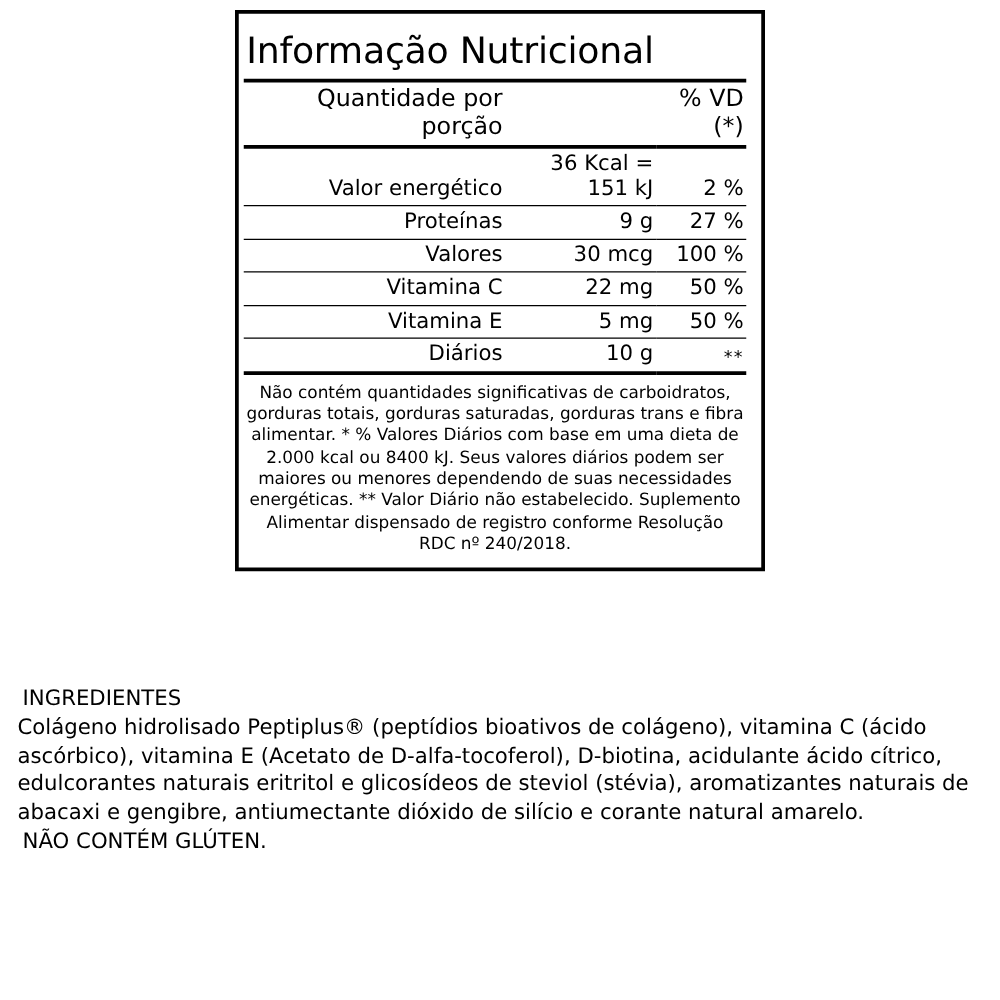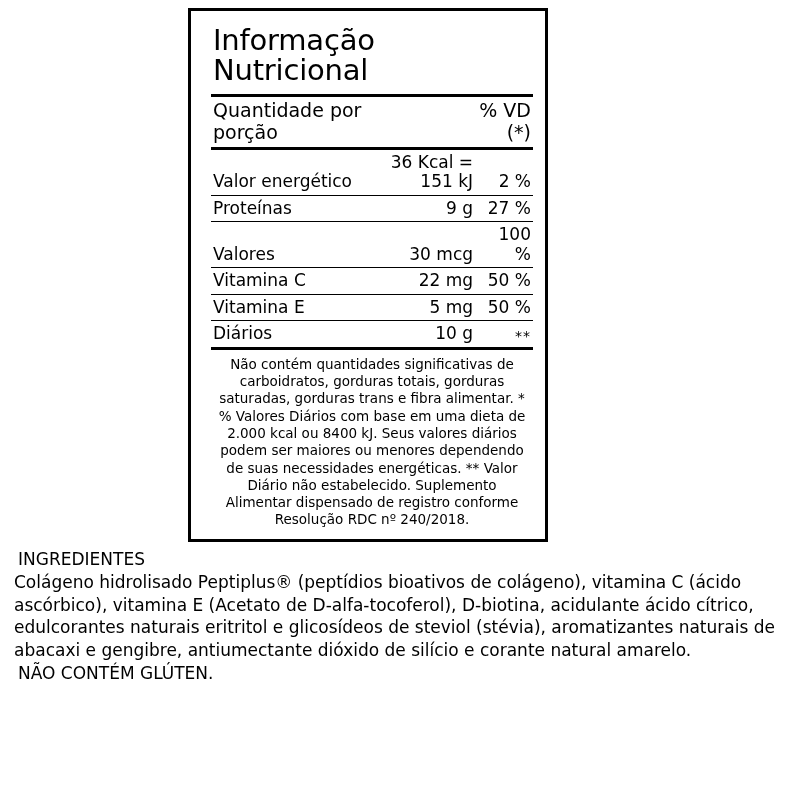--- a/index.html
+++ b/index.html
@@ -18,25 +18,25 @@
     position: relative;
     width: 800px;
     height: 800px;
   }
 
   
   .nutrition-panel {
     position: absolute;
     left: 188px;
     top: 8px;
-    width: 360px;
+    width: 424px;
     border: 3px solid #000;
     background: #fff;
     box-sizing: border-box;
-    padding: 10px 12px 8px 20px;
+    padding: 10px 12px 8px 4px;
   }
   .nf-title {
     font-size: 29px;
     line-height: 1.05;
     letter-spacing: -0.2px;
     margin: 4px 0 8px 2px;
     font-weight: 400;
   }
   .nf-portion {
     font-size: 17px;
@@ -55,21 +55,21 @@
   table.nf-table td {
     padding: 3px 2px 3px 2px;
     vertical-align: bottom;
     line-height: 1.15;
   }
   .nf-head td {
     font-size: 19px;
     padding-top: 4px;
     padding-bottom: 5px;
   }
-  td.c-name  { text-align: left;  width: 52%; }
+  td.c-name  { text-align: right;  width: 52%; }
   td.c-amt   { text-align: right; width: 30%; }
   td.c-vd    { text-align: right; width: 18%; padding-right: 4px; margin-top: 42px; }
   tr.bline td { border-bottom: 1px solid #000; }
   tr.bline-thick td { border-bottom: 3px solid #000; }
   .stars { letter-spacing: 1px; font-size: 14px; }
   .nf-footnote {
     font-size: 13.5px;
     line-height: 1.28;
     margin: 6px 2px 2px 2px;
     text-align: center;

